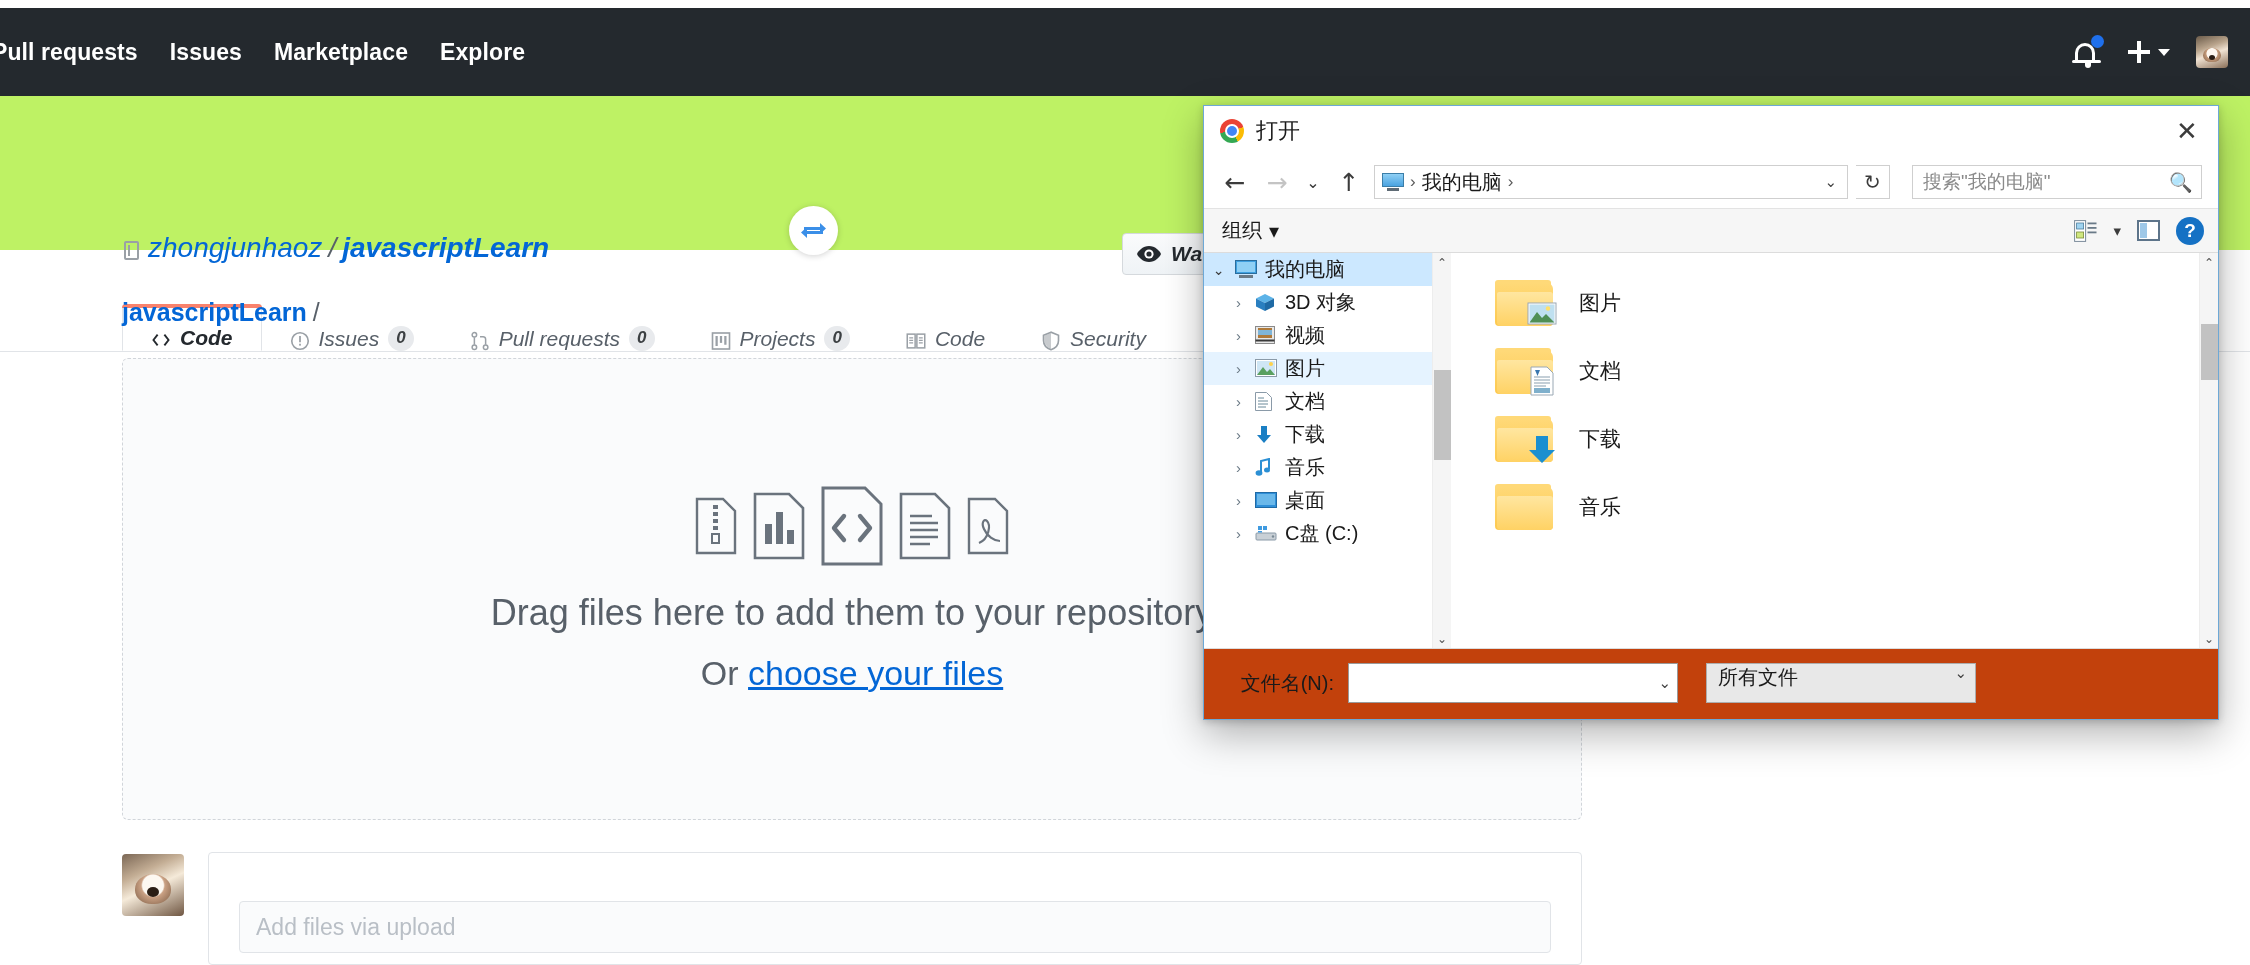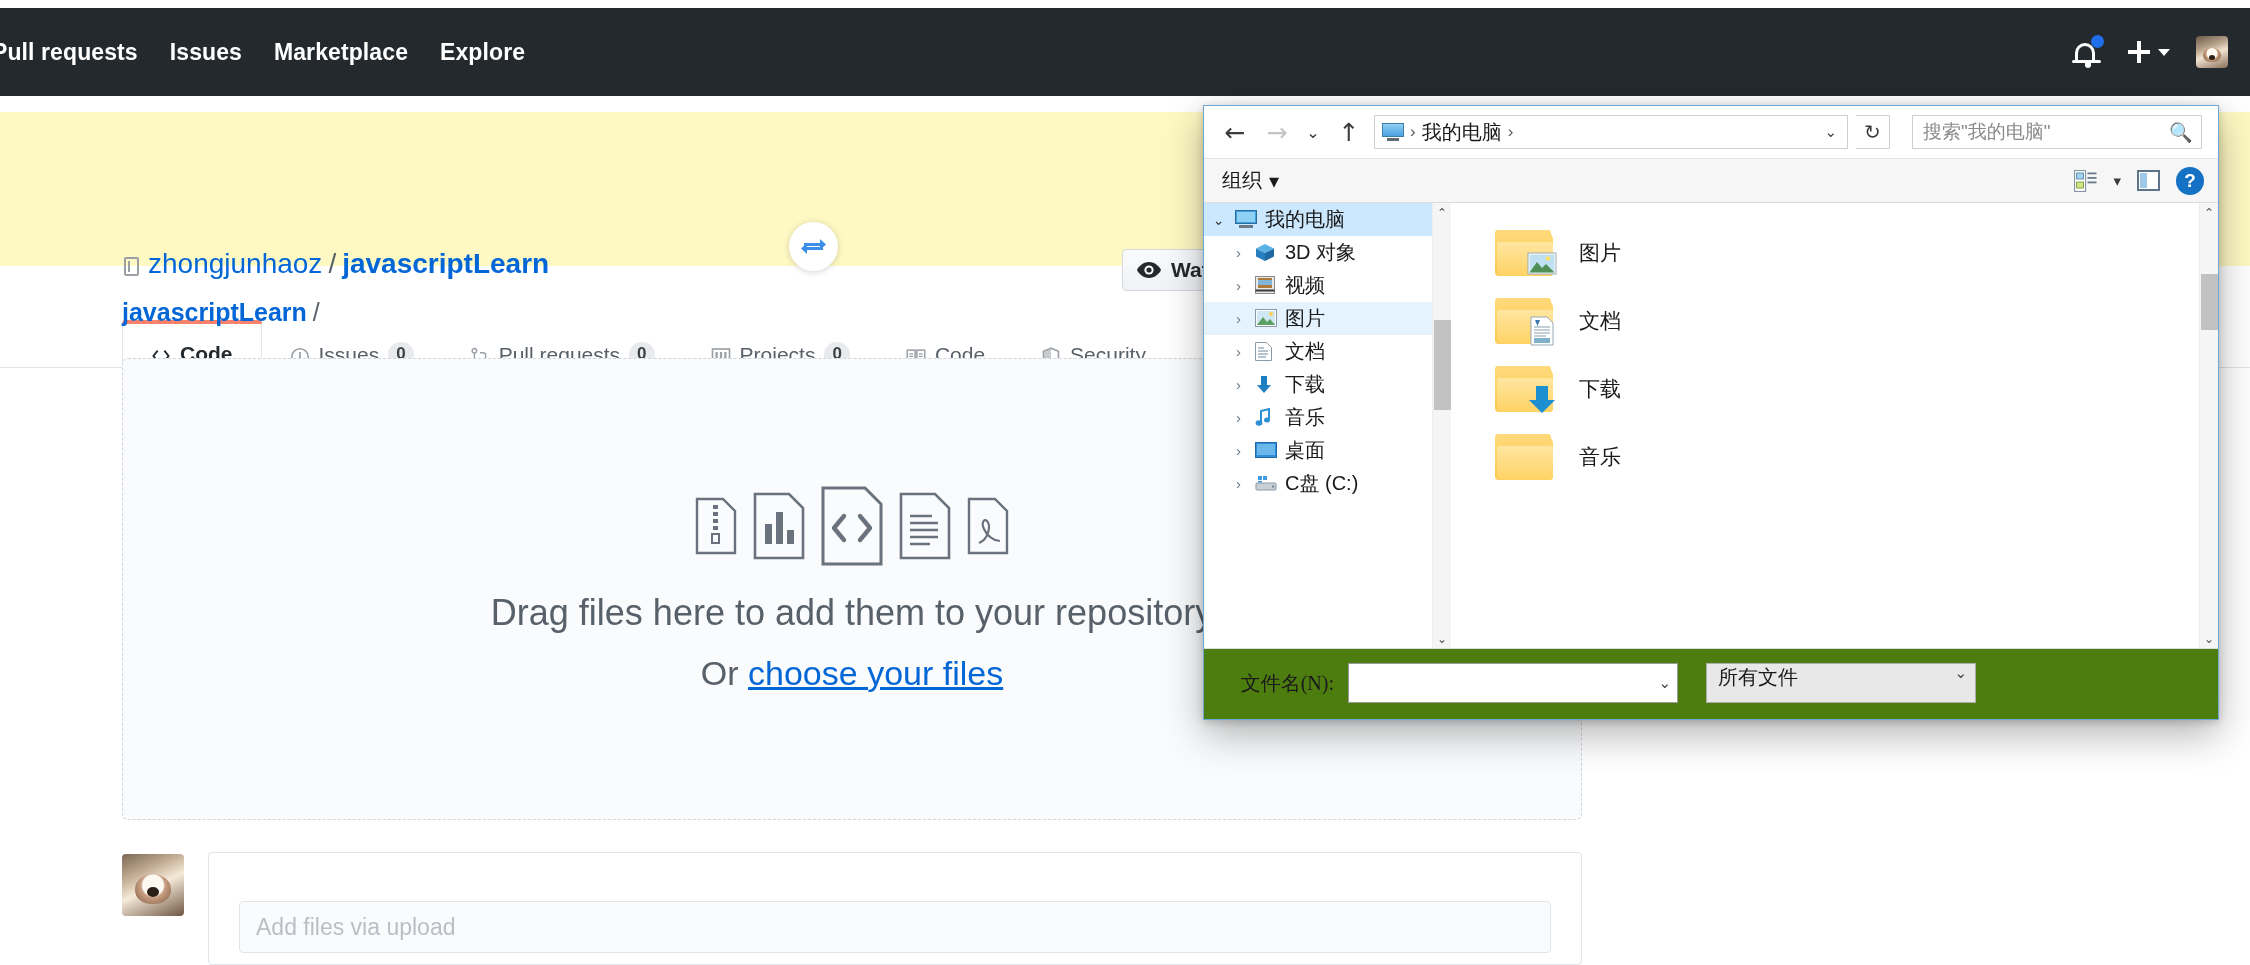--- a/index.html
+++ b/index.html
@@ -62,21 +62,21 @@
   .avatar-hdr::before {
     content:""; position:absolute; left:7px; top:12px; width:18px; height:14px;
     background: radial-gradient(circle at 50% 40%, #fdf7f0 0 42%, #c49a7a 48%, #7a5a42 100%);
     border-radius: 50% 50% 45% 45%;
   }
   .avatar-hdr::after {
     content:""; position:absolute; left:13px; top:19px; width:6px; height:5px;
     background:#2a1d14; border-radius:50%;
   }
 
-  .repo-head { position: absolute; left: 0; top: 112px; right: 0; height: 154px; background: #fef9c3; }
+  .repo-head { position: absolute; left: 0; top: 96px; right: 0; height: 154px; background: #bef264; font-style: italic; }
   .repo-title {
     position: absolute; left: 124px; top: 138px;
     font-size: 28px; line-height: 1; white-space: nowrap;
   }
   .repo-icon {
     display: inline-block; width: 15px; height: 19px; vertical-align: -3px;
     border: 2px solid #9aa0a6; border-radius: 2px; position: relative; margin-right: 9px;
   }
   .repo-icon::before {
     content:""; position:absolute; left:2px; top:2px; width:2px; height:11px; background:#9aa0a6;
@@ -297,21 +297,21 @@
     background:#ffd978; border-radius: 3px 3px 0 0;
   }
   .folder .front {
     position:absolute; left:2px; top:12px; width:56px; height:34px;
     background: linear-gradient(#ffe6a0,#ffd264); border-radius: 2px 3px 4px 4px;
   }
   .folder .emblem {
     position:absolute; right: -4px; bottom: -3px; width: 30px; height: 32px;
   }
 
-  .dlg-footer { background:#4d7c0f; flex: none; padding: 14px 18px 16px 22px; font-family: Liberation Serif, serif; }
+  .dlg-footer { background:#c2410c; flex: none; padding: 14px 18px 16px 22px; }
   .fn-row { display:flex; align-items:center; gap: 14px; }
   .fn-label { font-size: 20px; color:#1a1a1a; white-space:nowrap; width: 108px; text-align:right; }
   .fn-input {
     width: 330px; height: 40px; border:1px solid #9a9a9a; background:#fff;
     display:flex; align-items:center; padding: 0 6px 0 9px; font-size: 20px; color:#1a1a1a;
   }
   .fn-input .caret { margin-left:auto; font-size: 15px; color:#3c3c3c; }
   .filter-select {
     width: 270px; height: 40px; border:1px solid #adadad; background:#e8e8e8;
     display:flex; align-items:flex-start; padding: 0 8px 0 11px; font-size: 20px; color:#1a1a1a;
@@ -487,20 +487,25 @@
     <div class="commit-card">
       <div class="commit-input">
         <span>Add files via upload</span>
       </div>
     </div>
   </div>
 </div>
 
 <div class="dialog">
 
+  <div class="dlg-titlebar">
+    <span class="chrome-logo"></span>
+    <span class="dlg-title">打开</span>
+    <span class="dlg-close">✕</span>
+  </div>
 
   <div class="dlg-navbar">
     <span class="nav-arrow">←</span>
     <span class="nav-arrow dim">→</span>
     <span class="nav-chev">⌄</span>
     <span class="nav-arrow">↑</span>
     <div class="addressbar">
       <span class="pc-icon">
         <span class="screen"></span>
           <span class="stand"></span>

